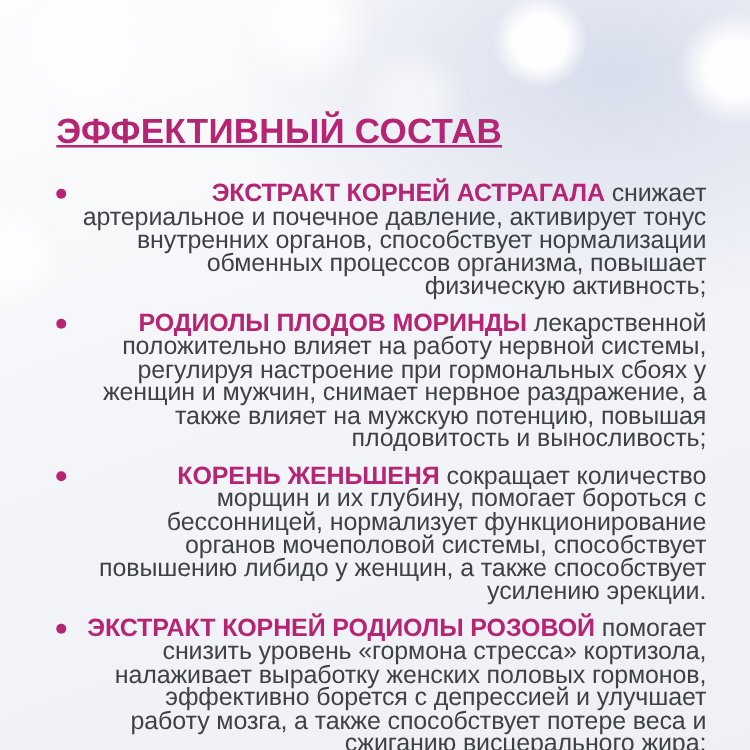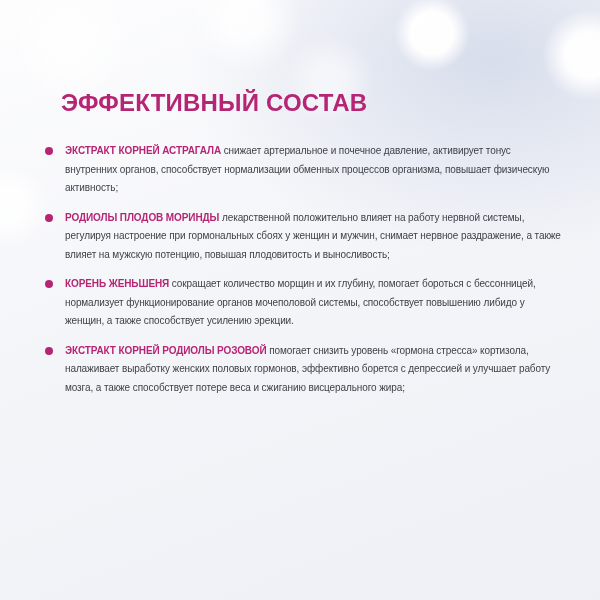--- a/index.html
+++ b/index.html
@@ -19,41 +19,43 @@
       radial-gradient(circle 38px at 432px 33px, rgba(255,255,255,0.98) 55%, rgba(255,255,255,0) 100%),
       radial-gradient(circle 46px at 588px 55px, rgba(255,255,255,0.95) 50%, rgba(255,255,255,0) 100%),
       radial-gradient(circle 55px at 245px 18px, rgba(255,255,255,0.85) 35%, rgba(255,255,255,0) 100%),
       radial-gradient(circle 42px at 8px 205px, rgba(255,255,255,0.85) 40%, rgba(255,255,255,0) 100%),
       radial-gradient(circle 60px at 70px 40px, rgba(255,255,255,0.7) 35%, rgba(255,255,255,0) 100%),
       radial-gradient(circle 45px at 330px 80px, rgba(255,255,255,0.5) 35%, rgba(255,255,255,0) 100%),
       radial-gradient(ellipse 430px 270px at 82% 10%, #d7ddeb 0%, rgba(215,221,235,0) 72%),
       linear-gradient(160deg, #fdfdfe 0%, #f4f5f9 45%, #eef0f6 100%);
   }
   .title {
-    margin: 0 0 27px 16px;
-    font-size: 24px;
+    margin: 0 0 27px 0;
+    font-size: 28px;
     line-height: 1.05;
     font-weight: bold;
     letter-spacing: 0.2px;
     color: #b62574;
+    text-decoration: underline;
   }
   .ingredient-list {
     margin: 0;
     padding: 0;
     list-style: none;
     width: 520px;
   }
   .ingredient {
     position: relative;
     padding-left: 20px;
     margin-bottom: 11px;
-    font-size: 10px;
+    font-size: 20px;
     line-height: 18.5px;
     color: #3e4247;
     letter-spacing: -0.1px;
+    text-align: right;
   }
   .bullet-dot {
     position: absolute;
     left: 0;
     top: 5px;
     width: 8px;
     height: 8px;
     border-radius: 50%;
     background: #b62574;
   }

